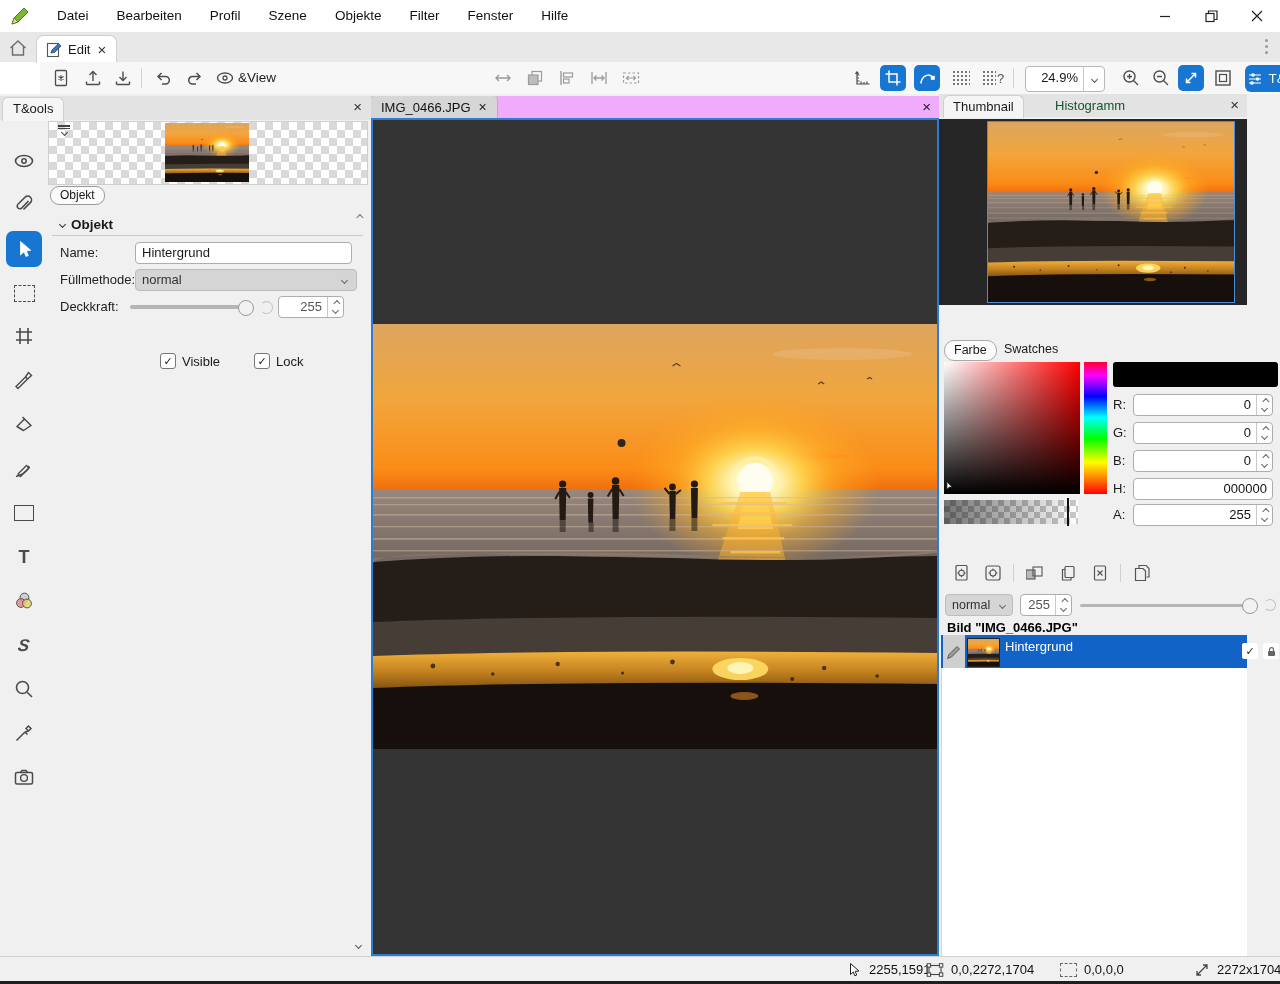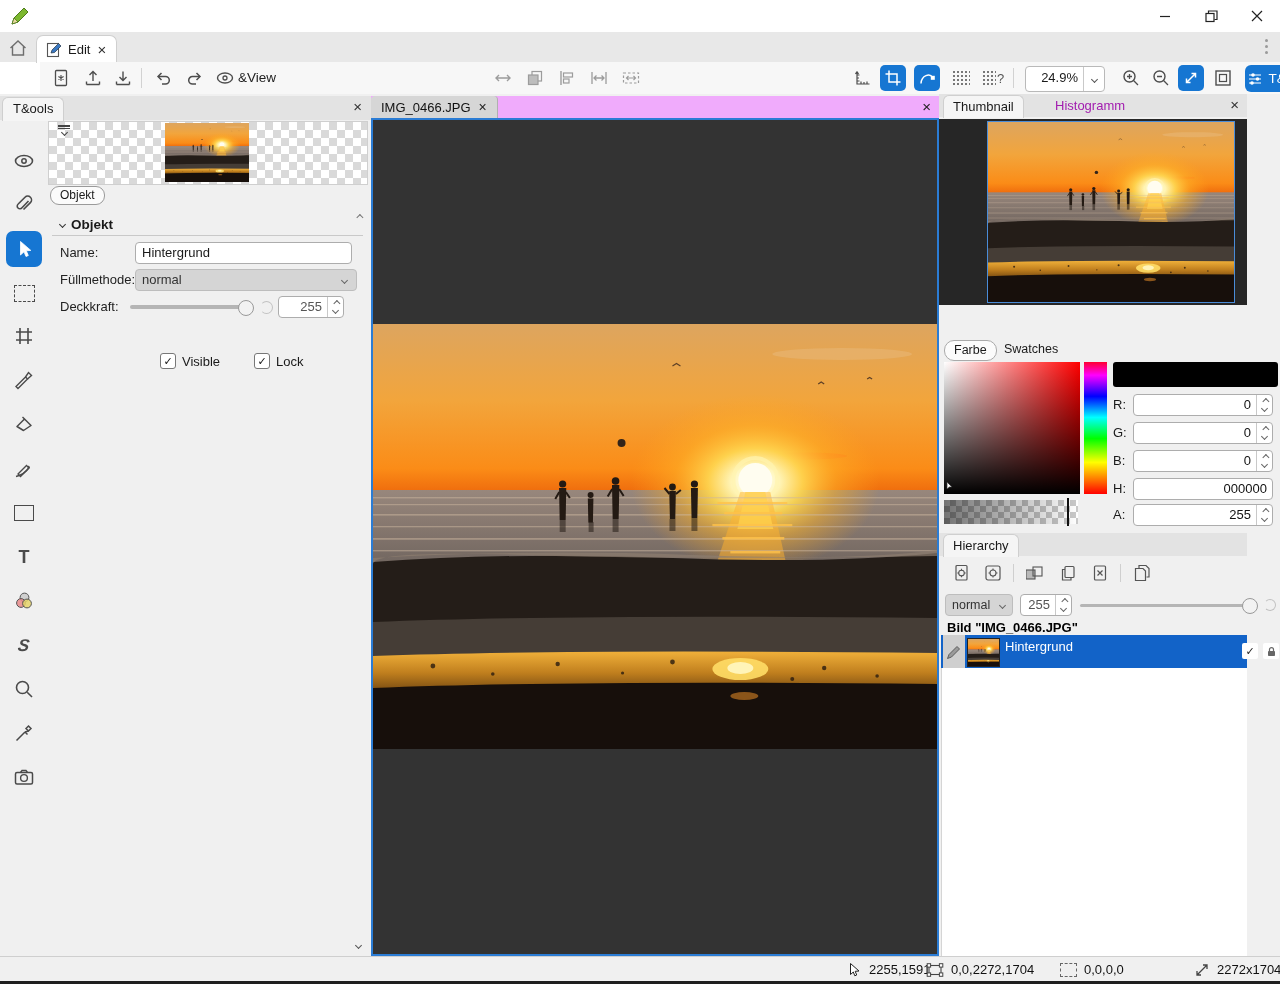--- a/index.html
+++ b/index.html
@@ -97,21 +97,21 @@
            display:flex;align-items:center;gap:8px;padding:0 10px;font-size:13px;color:#111;}
   .doc-x-right{position:absolute;right:8px;top:2px;font-size:15px;color:#222;}
   .canvas-view{position:absolute;left:0;top:24px;right:0;bottom:0;background:var(--canvas);border:2px solid #2b7cd4;box-sizing:border-box;}
   .canvas-img{position:absolute;left:0;top:204px;width:564px;height:425px;}
 
   
   .right-panel{position:absolute;left:939px;top:0;width:308px;height:862px;background:#f0f0f0;}
   .rp-tabbar{position:absolute;left:0;width:100%;height:23px;background:#e3e3e3;}
   .rp-tab{position:absolute;top:1px;height:22px;background:#f5f5f5;border:1px solid #cfcfcf;border-bottom:none;border-radius:6px 6px 0 0;
           padding:0 9px;line-height:21px;font-size:13px;}
-  .rp-tab.inactive{background:transparent;border:none;color:#a21caf;padding-left:32px;}
+  .rp-tab.inactive{background:transparent;border:none;color:#14532d;padding-left:32px;}
   .rp-x{position:absolute;right:8px;top:2px;font-size:15px;color:#333;}
   .preview{position:absolute;left:0;top:25px;width:100%;height:186px;background:#262626;}
   .preview-img{position:absolute;left:48px;top:2px;width:248px;height:182px;border:1px solid #4a8cd8;box-sizing:border-box;overflow:hidden;}
   .pill-tab{position:absolute;height:19px;padding:0 9px;border:1px solid #aaa;border-radius:10px;background:#fbfbfb;line-height:18px;font-size:12.5px;}
   .color-square{position:absolute;left:5px;top:268px;width:136px;height:132px;
       background:linear-gradient(to bottom,rgba(0,0,0,0),#000),linear-gradient(to right,#fff,#f00);}
   .picker-cursor{position:absolute;left:2px;bottom:2px;color:#fff;font-size:10px;line-height:1;}
   .hue-bar{position:absolute;left:145px;top:268px;width:23px;height:132px;
       background:linear-gradient(to bottom,#ff0030 0%,#ff00ff 10%,#0000ff 26%,#00ffff 42%,#00ff00 58%,#ffff00 76%,#ff7700 89%,#ff0000 100%);}
   .swatch{position:absolute;left:174px;top:268px;width:165px;height:25px;background:#000;border-radius:3px;}
@@ -148,20 +148,30 @@
 </head>
 <body>
 
 <div class="app" style="--accent: #1676d2; --sel: #1263c8; --canvas: #333333;">
 
   <div class="titlebar">
     <svg class="logo" viewBox="0 0 22 22">
       <path d="M3,19 L5,13 L15,3 L19,7 L9,17 Z" fill="#7cb82f" stroke="#4d7a1a" stroke-width="1"></path>
       <path d="M3,19 L5,13 L9,17 Z" fill="#e8d9a0" stroke="#4d7a1a" stroke-width="0.8"></path>
     </svg>
+    <div class="menu">
+      <span class="menu-item">Datei</span>
+      <span class="menu-item">Bearbeiten</span>
+      <span class="menu-item">Profil</span>
+      <span class="menu-item">Szene</span>
+      <span class="menu-item">Objekte</span>
+      <span class="menu-item">Filter</span>
+      <span class="menu-item">Fenster</span>
+      <span class="menu-item">Hilfe</span>
+    </div>
     <div class="winbtns">
       <span class="winbtn">
           <svg class="i" width="12" height="12" viewBox="0 0 12 12">
             <path d="M1,6.5 H11" stroke="#222" stroke-width="1.2"></path>
           </svg>
         </span>
       <span class="winbtn">
           <svg class="i" width="13" height="13" viewBox="0 0 13 13">
             <rect x="1" y="3.5" width="8" height="8" fill="none" stroke="#222" stroke-width="1.2"></rect>
             <path d="M3.5,3.5 V1 H12 V9.5 H9.5" fill="none" stroke="#222" stroke-width="1.2"></path>
@@ -855,24 +865,20 @@
         <span class="crow-label">A:</span>
         <span class="spinbox" style="left:194px;width:140px;top:0;">
           <span class="val" style="color:#111">255</span>
           <span class="arrows">
               <i class="cv up small" style="border-color:#666"></i>
               <i class="cv down small" style="border-color:#666"></i>
             </span>
         </span>
       </div>
 
-      <div class="rp-tabbar" style="top:439px">
-        <span class="rp-tab" style="left:4px">Hierarchy</span>
-        <span class="rp-x" style="top:441px">×</span>
-      </div>
       <span class="h-toolbtn" style="left:12px">
         <svg class="i" width="20" height="20" viewBox="0 0 20 20">
             <rect x="4" y="2.5" width="11" height="14.5" rx="1" fill="none" stroke="currentColor" stroke-width="1.2"></rect>
             <circle cx="9.5" cy="10" r="2.8" fill="none" stroke="currentColor" stroke-width="1.1"></circle>
             <path d="M9.5,5.8 v1.6 M9.5,12.6 v1.6 M5.3,10 h1.6 M12.1,10 h1.6" stroke="currentColor" stroke-width="1.1"></path>
           </svg>
       </span>
       <span class="h-toolbtn" style="left:43px">
         <svg class="i" width="20" height="20" viewBox="0 0 20 20">
             <rect x="3" y="3" width="14" height="14" rx="2" fill="none" stroke="currentColor" stroke-width="1.2"></rect>

